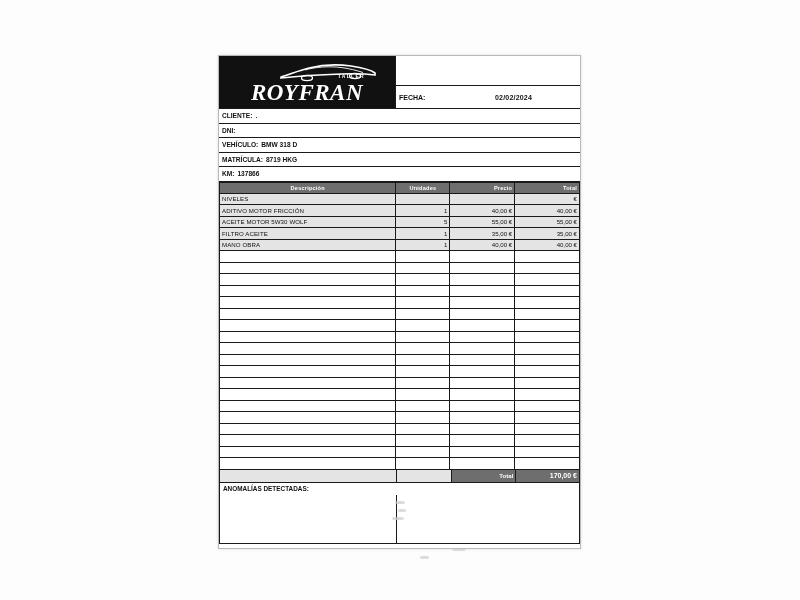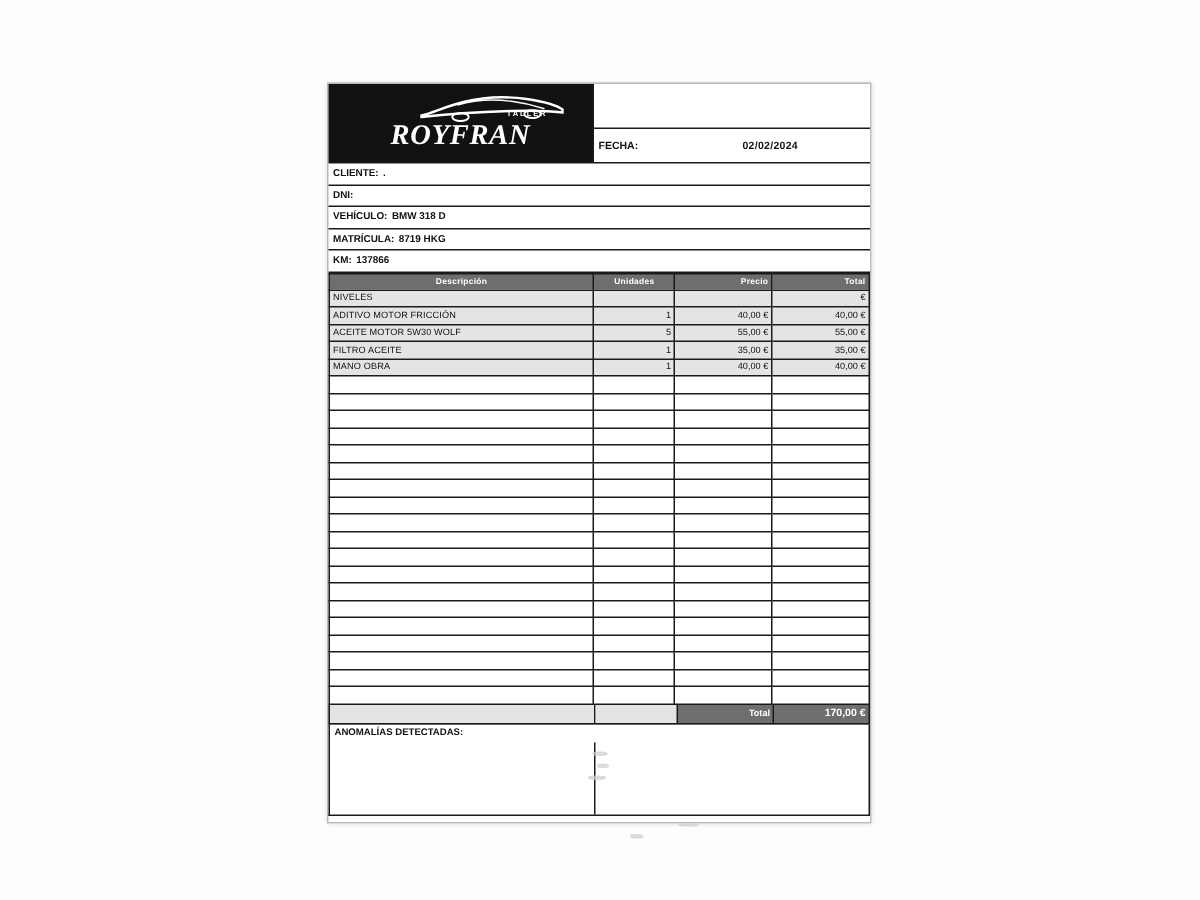--- a/index.html
+++ b/index.html
@@ -72,21 +72,21 @@
     letter-spacing: 1.3px;
     font-weight: bold;
   }
   .logo-name {
     position: absolute;
     left: 0;
     right: 0;
     top: 24px;
     text-align: center;
     color: #ffffff;
-    font-size: 19px;
+    font-size: 23px;
     font-weight: bold;
     font-style: italic;
     letter-spacing: 0.5px;
     font-family: "Liberation Serif", serif;
   }
   .hdr-right {
     flex: 1;
     display: flex;
     flex-direction: column;
   }

